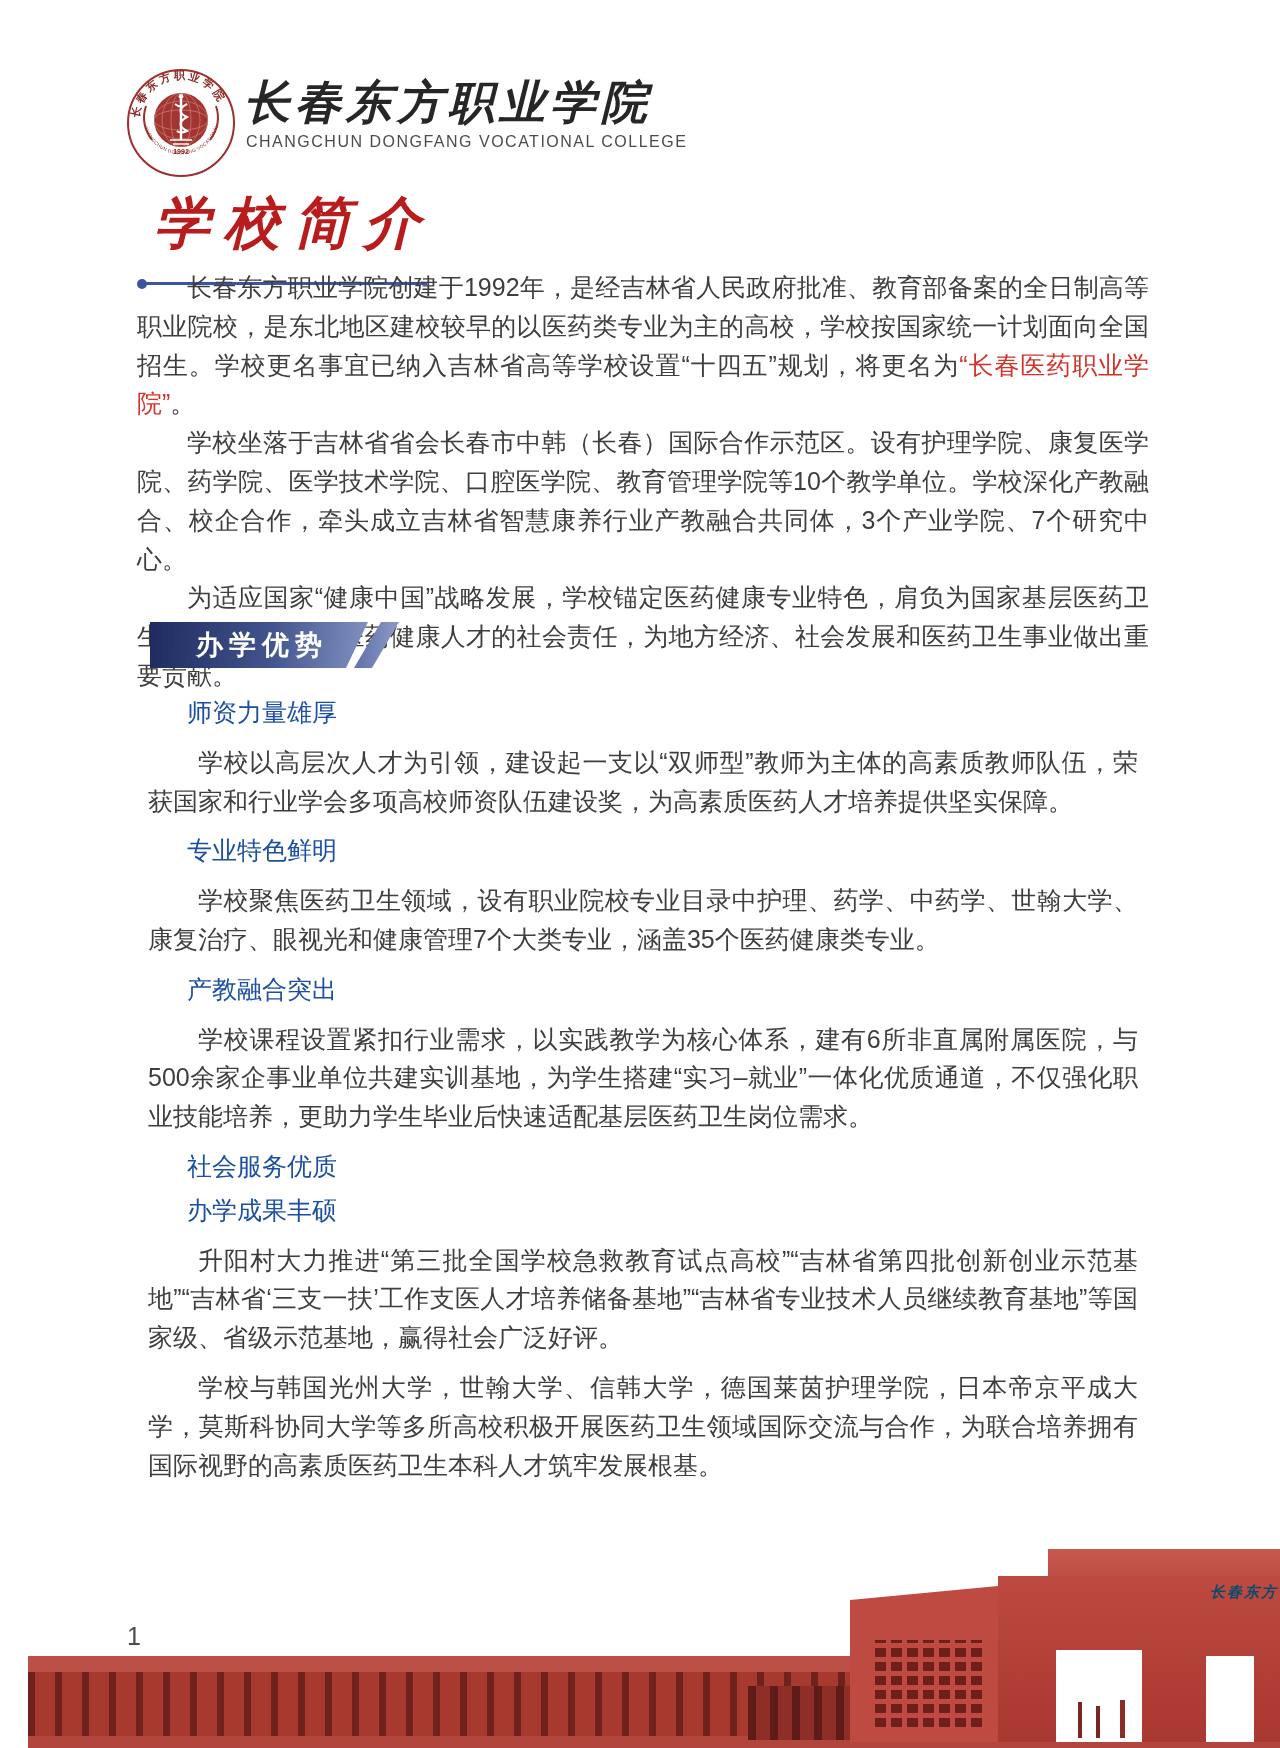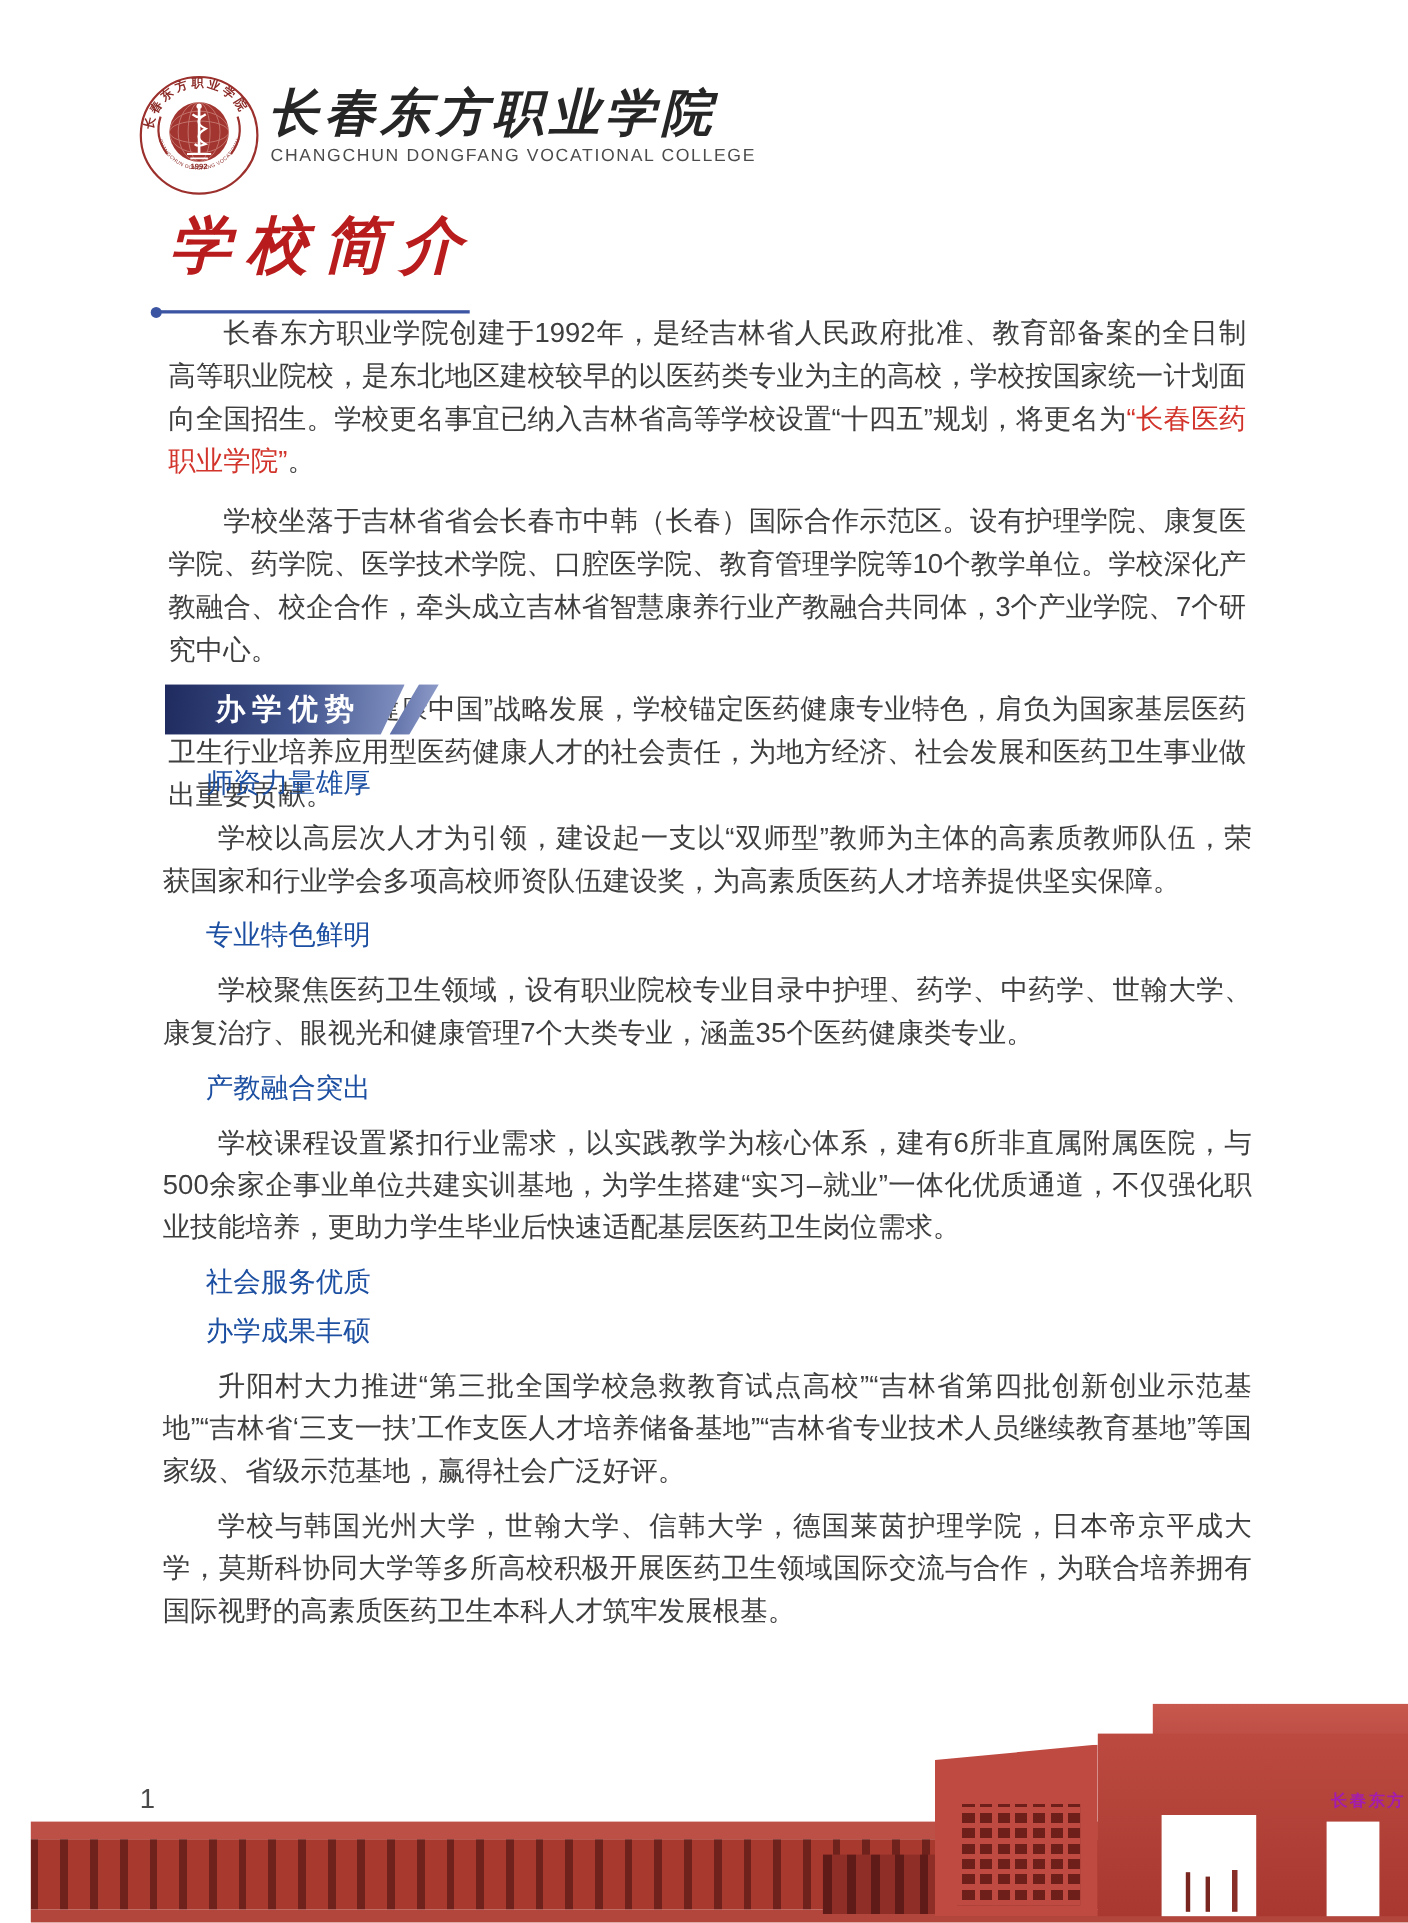--- a/index.html
+++ b/index.html
@@ -15,21 +15,21 @@
   
   .page-title{position:absolute;left:154px;top:186px;font-size:56px;font-weight:bold;font-style:italic;
               font-family:"DejaVu Serif",serif;color:#b91c1c;letter-spacing:14px;white-space:nowrap;}
   .title-underline{position:absolute;left:137px;top:279px;width:290px;height:10px;}
   .title-underline .dot{position:absolute;left:0;top:0;width:10px;height:10px;border-radius:50%;background:#3c55a2;}
   .title-underline .line{position:absolute;left:9px;top:3px;width:281px;height:3px;background:#3c55a2;}
 
   
   .intro{position:absolute;left:137px;top:268px;width:1012px;font-size:25px;line-height:38.8px;
          color:#3e3e3e;text-align:justify;}
-  .intro p{margin:16px;text-indent:2em;}
+  .intro p{margin:0;text-indent:2em;}
   .red{color:#d2342b;}
 
   
   .banner{position:absolute;left:150px;top:622px;width:260px;height:50px;}
   .banner-main{position:absolute;left:0;top:0;width:218px;height:46px;
       clip-path:polygon(0 0,100% 0,calc(100% - 22px) 100%,0 100%);
       background:linear-gradient(95deg,#1f2b5f 0%,#41548d 55%,#8392c2 100%);
       display:flex;align-items:center;justify-content:center;}
   .banner-main span{color:#ffffff;font-size:27px;font-weight:bold;letter-spacing:6px;padding-left:6px;}
   .banner-slash{position:absolute;left:204px;top:0;width:46px;height:46px;
@@ -57,22 +57,22 @@
   .bld-windows{position:absolute;left:20px;top:54px;width:112px;height:92px;background-color:#6f1f1a;
       background-image:repeating-linear-gradient(0deg,#bf4a42 0 5px,rgba(0,0,0,0) 5px 14px),
                        repeating-linear-gradient(90deg,#bf4a42 0 5px,rgba(0,0,0,0) 5px 16px);}
 
   .gate-header{position:absolute;left:1048px;top:1549px;width:232px;height:70px;
       background:linear-gradient(180deg,#c8584e,#b0423a);}
   .gate-wall{position:absolute;left:998px;top:1576px;width:282px;height:166px;
       background:linear-gradient(180deg,#bc4a41,#a83830);}
   .gate-open-1{position:absolute;left:1056px;top:1650px;width:86px;height:92px;background:#ffffff;}
   .gate-open-2{position:absolute;left:1206px;top:1656px;width:48px;height:86px;background:#ffffff;}
-  .gate-sign{position:absolute;left:1210px;top:1628px;width:68px;height:22px;overflow:hidden;
-      color:#a21caf;font-size:15px;font-weight:bold;letter-spacing:2px;white-space:nowrap;}
+  .gate-sign{position:absolute;left:1210px;top:1583px;width:68px;height:22px;overflow:hidden;
+      color:#0c4a6e;font-size:15px;font-weight:bold;font-style:italic;letter-spacing:2px;white-space:nowrap;}
   .gate-post-a{position:absolute;left:1078px;top:1702px;width:4px;height:36px;background:#7a2620;}
   .gate-post-b{position:absolute;left:1096px;top:1706px;width:4px;height:32px;background:#7a2620;}
   .gate-post-c{position:absolute;left:1120px;top:1700px;width:5px;height:38px;background:#8a2f28;}
 </style>
 </head>
 <body>
 
 <div class="page">
 
   <svg class="logo" viewBox="0 0 110 110">

